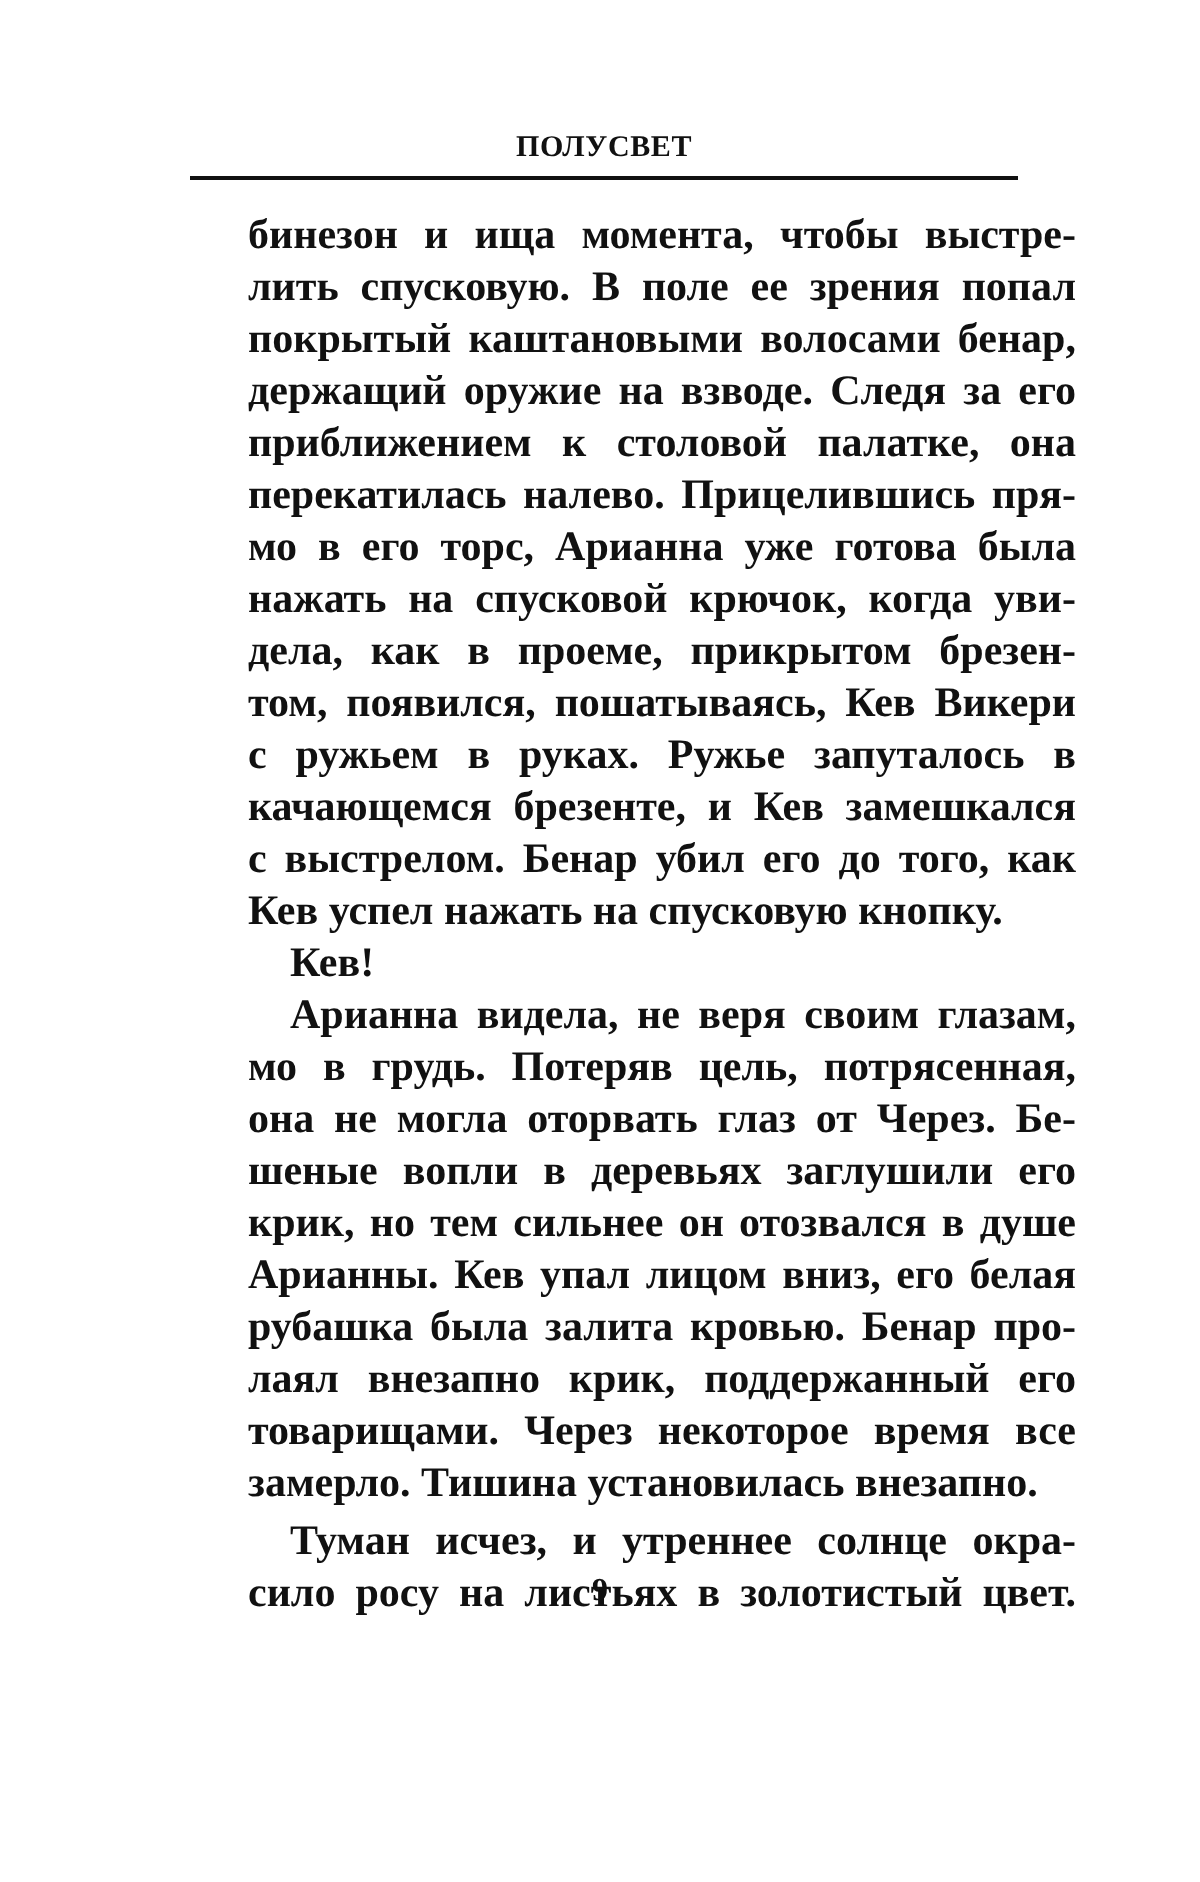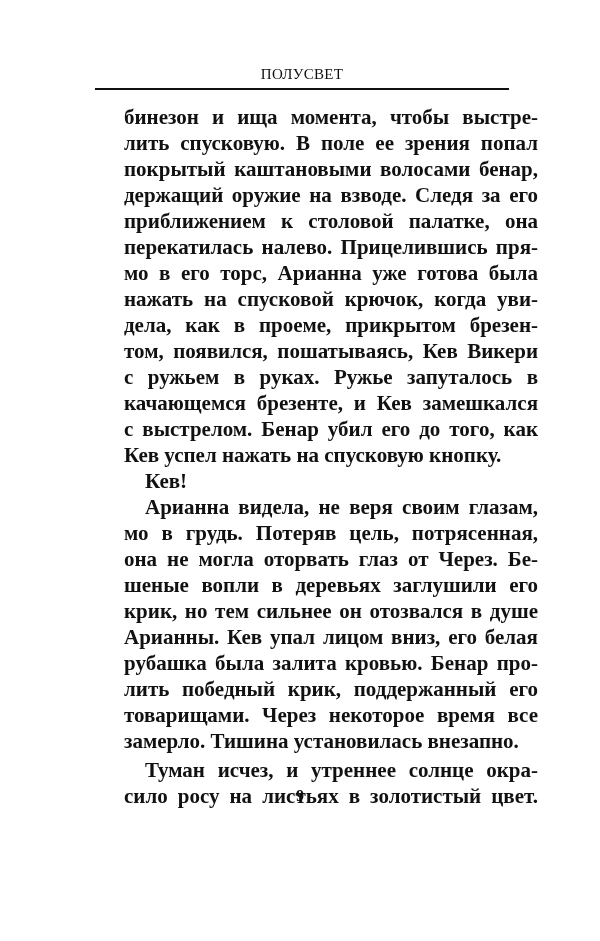--- a/index.html
+++ b/index.html
@@ -14,21 +14,21 @@
       overflow: hidden;
       color: #111111;
       font-family: "Liberation Serif", "DejaVu Serif", serif;
     }
     .running-head {
       position: absolute;
       left: 95px;
       top: 64px;
       width: 414px;
       text-align: center;
-      font-weight: normal;
+      font-weight: bold;
       font-size: 15px;
       letter-spacing: 0.3px;
       line-height: 20px;
     }
     .head-rule {
       position: absolute;
       left: 95px;
       top: 88px;
       width: 414px;
       height: 0;
@@ -101,21 +101,21 @@
     <span class="line indent last">Кев!</span>
   </div>
   <div class="para">
     <span class="line indent">Арианна видела, не веря своим глазам,</span>
     <span class="line">мо в грудь. Потеряв цель, потрясенная,</span>
     <span class="line">она не могла оторвать глаз от Через. Бе-</span>
     <span class="line">шеные вопли в деревьях заглушили его</span>
     <span class="line">крик, но тем сильнее он отозвался в душе</span>
     <span class="line">Арианны. Кев упал лицом вниз, его белая</span>
     <span class="line">рубашка была залита кровью. Бенар про-</span>
-    <span class="line">лить победный крик, поддержанный его</span>
+    <span class="line">лаял внезапно крик, поддержанный его</span>
     <span class="line">товарищами. Через некоторое время все</span>
     <span class="line last">замерло. Тишина установилась внезапно.</span>
   </div>
   <div class="para gap">
     <span class="line indent">Туман исчез, и утреннее солнце окра-</span>
     <span class="line">сило росу на листьях в золотистый цвет.</span>
   </div>
 </div>
 
 <div class="page-number">9</div>

